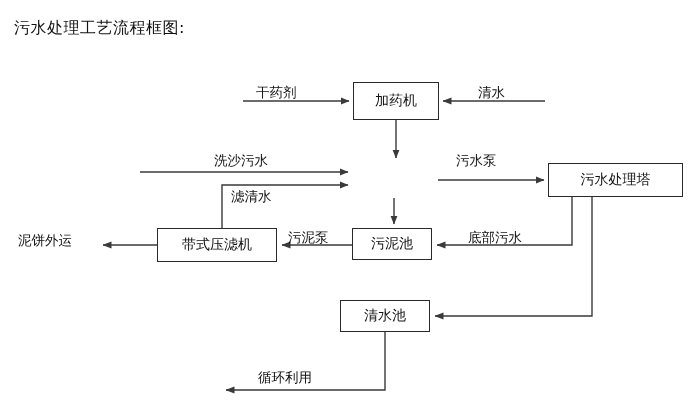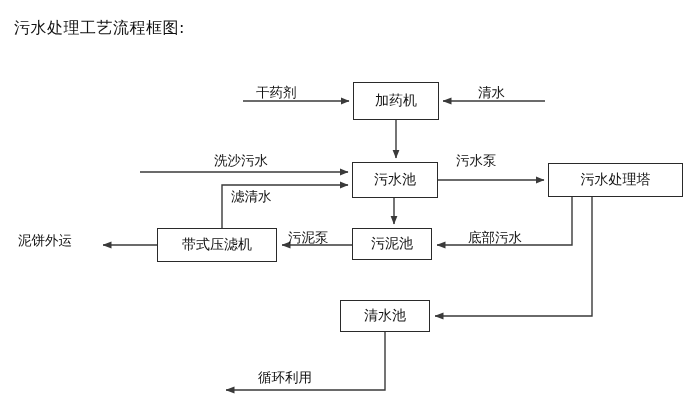--- a/index.html
+++ b/index.html
@@ -107,23 +107,20 @@
 
       <path d="M385,332 L385,390 L226,390" marker-end="url(#arrow-l)"></path>
 
     </g>
   </svg>
 
   <div class="node-box" style="left:353px; top:82px; width:86px; height:38px;">
     <span>加药机</span>
   </div>
 
-  <div class="node-box" style="left:352px; top:162px; width:86px; height:36px;">
-    <span>污水池</span>
-  </div>
 
   <div class="node-box" style="left:548px; top:163px; width:135px; height:34px;text-align:center;">
     <span>污水处理塔</span>
   </div>
 
   <div class="node-box" style="left:157px; top:228px; width:120px; height:34px;">
     <span>带式压滤机</span>
   </div>
 
   <div class="node-box" style="left:352px; top:228px; width:80px; height:32px;">

